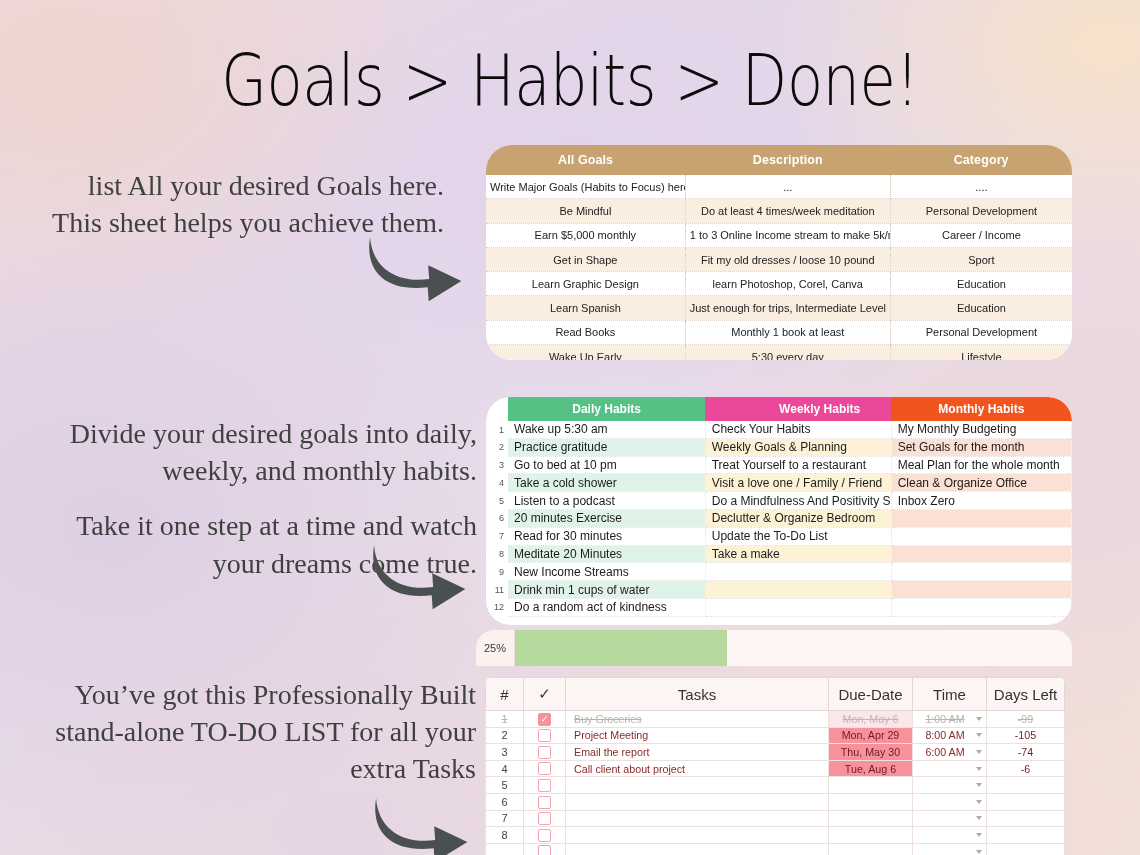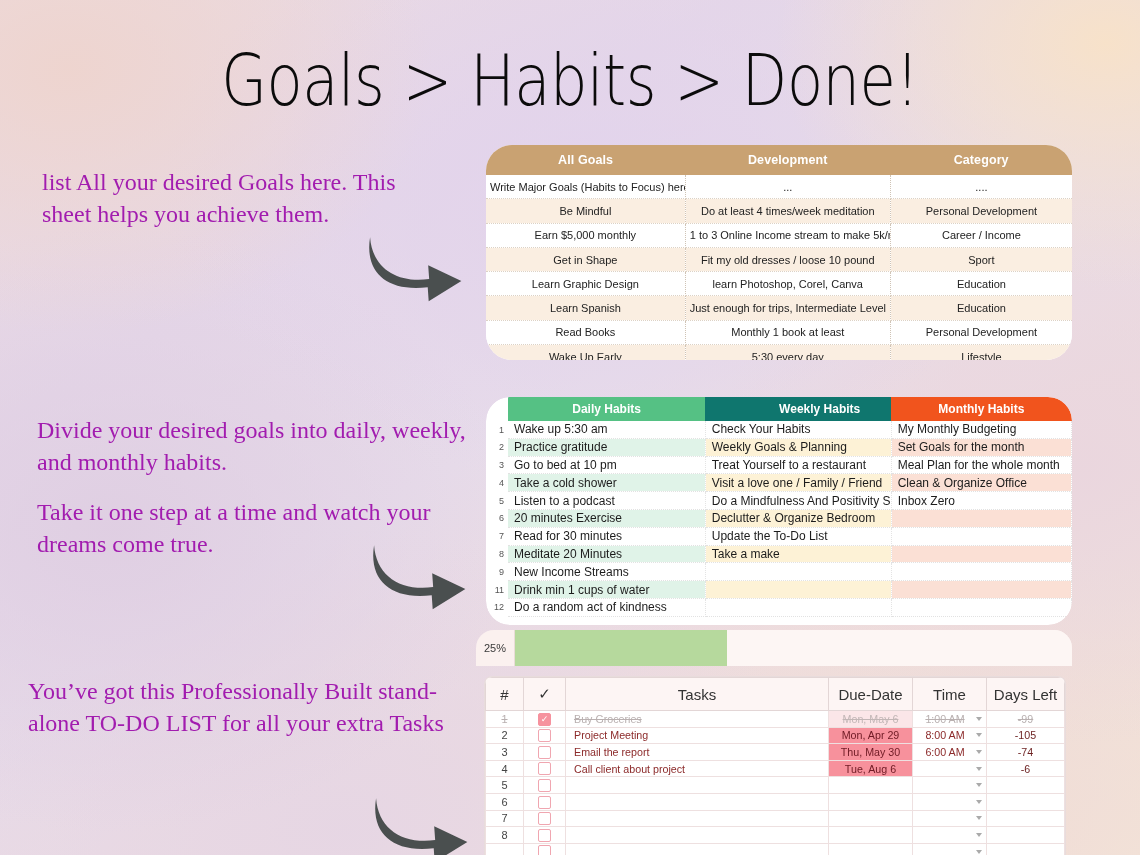--- a/index.html
+++ b/index.html
@@ -43,24 +43,24 @@
     letter-spacing: -0.5px;
     color: #0b0b0b;
     transform: scaleX(0.82);
     white-space: nowrap;
   }
 
   
   .caption {
     position: absolute;
     font-family: "Liberation Serif", serif;
-    font-size: 24px;
+    font-size: 28px;
     line-height: 1.33;
-    color: #a21caf;
-    text-align: left;
+    color: #404040;
+    text-align: right;
   }
   #cap1 { top: 167px; left: 42px; width: 402px; }
   #cap2 { top: 415px; left: 37px; width: 440px; }
   #cap2 .gap { display: block; height: 18px; }
   #cap3 { top: 676px; left: 28px; width: 448px; }
 
   
   .arrow { position: absolute; }
   #arrow1 { top: 236px; left: 368px; }
   #arrow2 { top: 544px; left: 372px; }
@@ -124,21 +124,21 @@
   #habits col.h1 { width: 35%; }
   #habits col.h2 { width: 33%; }
   #habits col.h3 { width: 32%; }
   #habits th {
     height: 24px; padding: 0;
     color: #ffffff; font-size: 12px; font-weight: bold;
     text-align: center;
   }
   #habits th.rnh { background: transparent; }
   #habits th.daily   { background: #55c184; }
-  #habits th.weekly  { background: #0f766e; padding-left: 43px; }
+  #habits th.weekly  { background: #ec4899; padding-left: 43px; }
   #habits th.monthly { background: #f1541d; }
   #habits td {
     height: 16.8px; padding: 0 0 0 6px;
     font-size: 12px; color: #1c1c1c;
     border-bottom: 1px dotted #e2e2e2;
     border-right: 1px dotted #e4e4e4;
     white-space: nowrap; overflow: hidden;
   }
   #habits td.rn {
     text-align: right; padding: 0 4px 0 0;
@@ -270,21 +270,21 @@
   <div class="sheet" id="goals">
     <table>
       <colgroup>
           <col class="c1">
           <col class="c2">
           <col class="c3">
         </colgroup>
       <thead>
         <tr>
           <th>All Goals</th>
-          <th>Development</th>
+          <th>Description</th>
           <th>Category</th>
         </tr>
       </thead>
       <tbody id="goals-body">
           <tr>
             <td>Write Major Goals (Habits to Focus) here ...</td>
             <td>...</td>
             <td>....</td>
           </tr>
           <tr>

